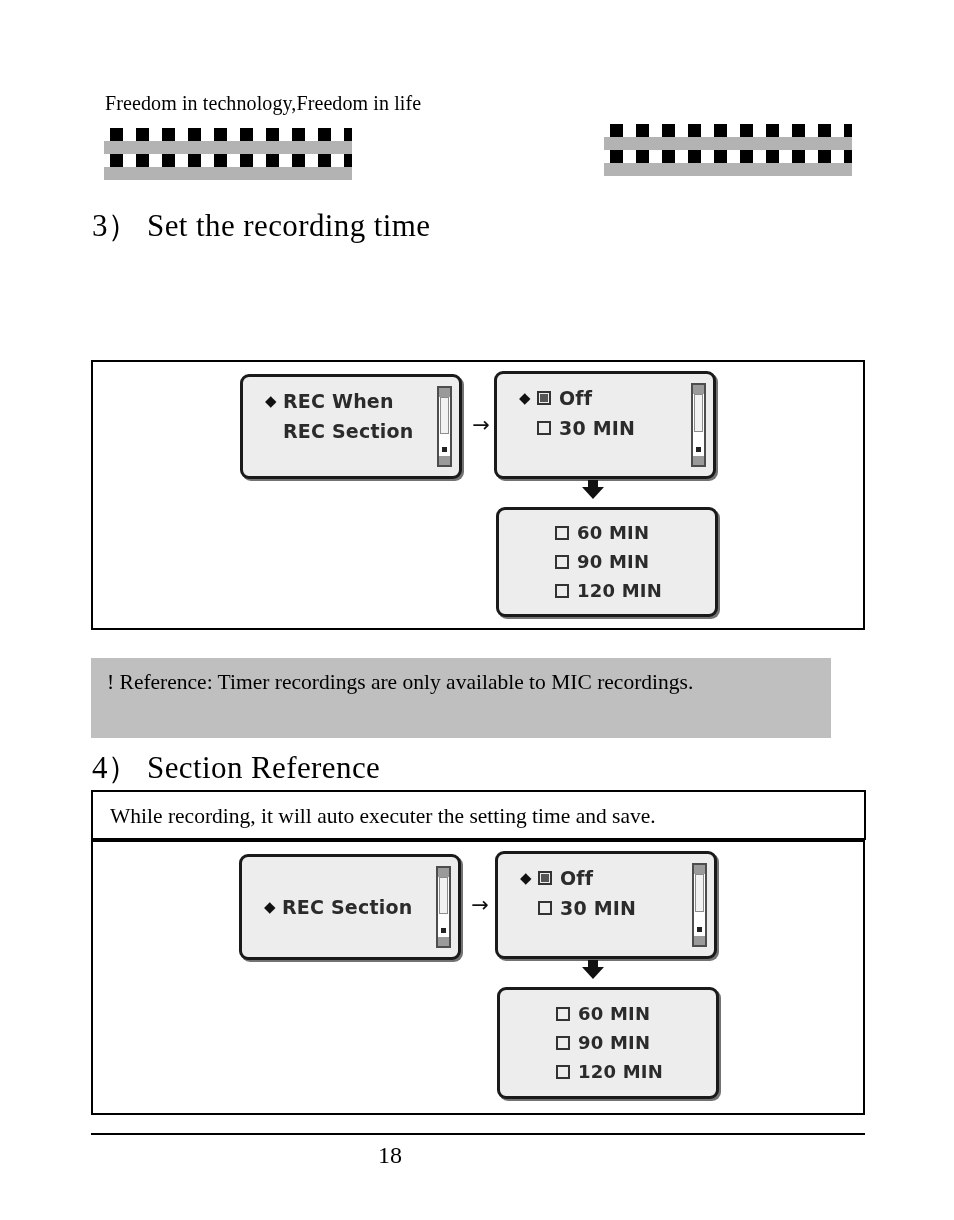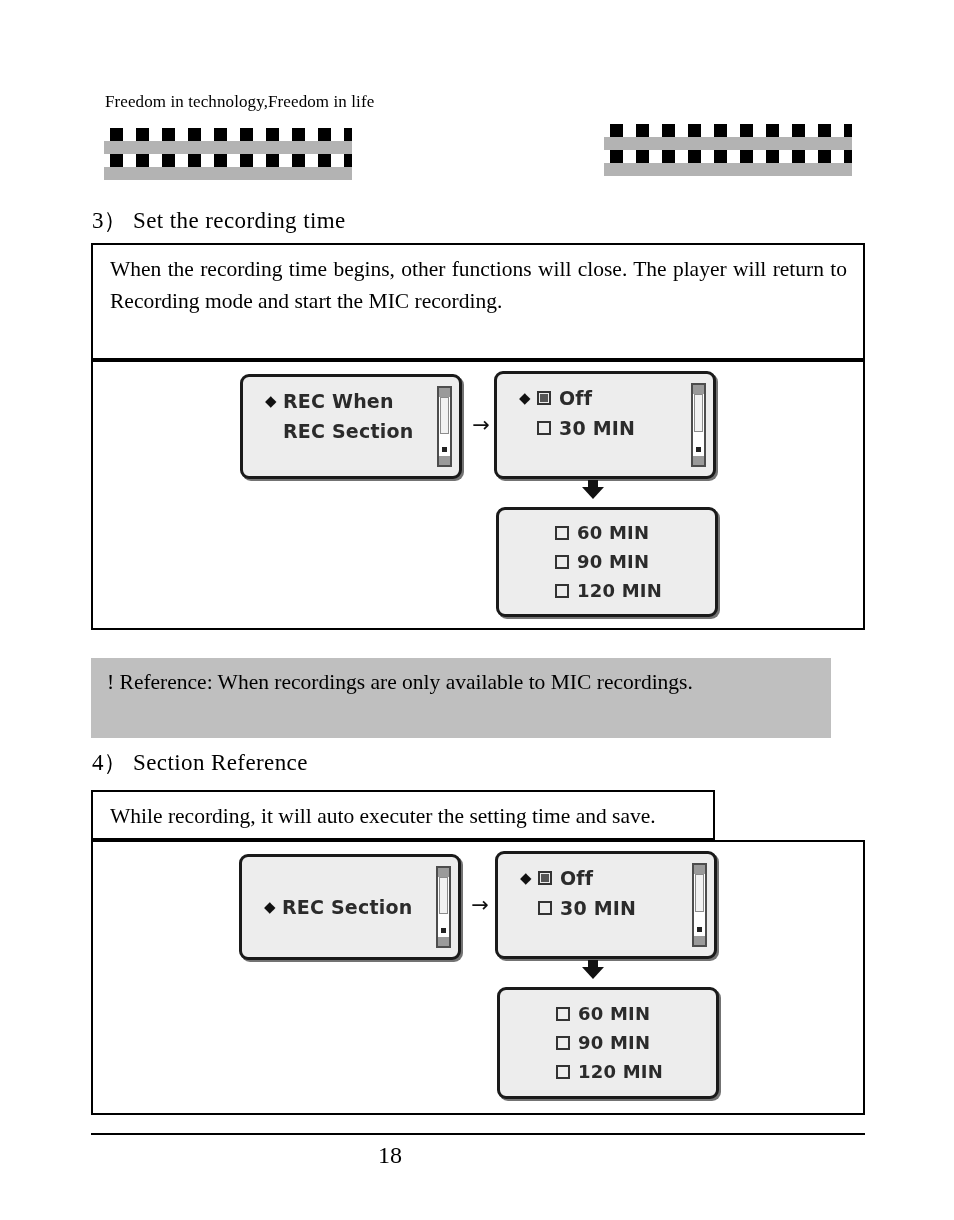--- a/index.html
+++ b/index.html
@@ -21,21 +21,21 @@
     left: 0; top: 0;
     width: 954px;
     height: 1220px;
   }
 
   
   .tagline {
     position: absolute;
     left: 105px;
     top: 92px;
-    font-size: 17px;
+    font-size: 20px;
     letter-spacing: 0.1px;
     white-space: nowrap;
   }
 
   .checker {
     position: absolute;
     height: 52px;
     overflow: hidden;
   }
   .checker-left  { left: 104px; top: 128px; width: 248px; }
@@ -50,21 +50,21 @@
     position: absolute;
     display: block;
     width: 13px;
     height: 13px;
     top: 0;
   }
 
   
   .step-heading {
     position: absolute;
-    font-size: 23px;
+    font-size: 31px;
     white-space: nowrap;
     letter-spacing: 0.4px;
   }
   .step-heading .num { letter-spacing: 0px; }
   .step-heading .words { }
   #heading-3 { left: 92px; top: 205px; }
   #heading-4 { left: 92px; top: 747px; }
 
   
   .frame {
@@ -85,21 +85,21 @@
   .para.one-line { text-align: left; }
 
   
   #box1-text  { left: 91px; top: 243px;  width: 774px; height: 117px; }
   
   #box1-diag  { left: 91px; top: 360px;  width: 774px; height: 270px; }
   
   #note-ref   { left: 91px; top: 658px;  width: 740px; height: 80px;
                 background: #bfbfbf; border: none; }
   
-  #box2-text  { left: 91px; top: 790px;  width: 624px; height: 50px; }
+  #box2-text  { left: 91px; top: 790px;  width: 775px; height: 50px; }
   
   #box2-diag  { left: 91px; top: 840px;  width: 774px; height: 275px; }
 
   .note-para {
     font-size: 21.5px;
     line-height: 32px;
     text-align: justify;
     padding: 8px 18px 6px 16px;
     box-sizing: border-box;
   }
@@ -407,23 +407,20 @@
         <i style="left: 215px; background: rgb(179, 179, 179);"></i>
         <i style="left: 241px; background: rgb(179, 179, 179);"></i>
       </div>
     </div>
 
   <div class="step-heading" id="heading-3">
     <span class="num">3</span><span class="paren">）</span>
     <span class="words">Set  the  recording  time</span>
   </div>
 
-  <div class="frame" id="box1-text">
-    <div class="para">When the recording time begins, other functions will close. The player will return to Recording mode and start the MIC recording.</div>
-  </div>
 
   <div class="frame" id="box1-diag">
 
     <div class="lcd" id="s3-menu" style="left:147px; top:12px; width:222px; height:105px;">
       <div class="lcd-inner">
         <div class="lcd-line">
           <span class="bullet">◆</span>
           <span class="lcd-label">REC When</span>
         </div>
         <div class="lcd-line">
@@ -484,21 +481,21 @@
         <div class="lcd-line small">
           <span class="chk"></span>
           <span class="lcd-label">120 MIN</span>
         </div>
       </div>
     </div>
 
   </div>
 
   <div class="frame" id="note-ref">
-    <div class="note-para">! Reference: When recordings are only available to MIC recordings.</div>
+    <div class="note-para">! Reference: Timer recordings are only available to MIC recordings.</div>
   </div>
 
   <div class="step-heading" id="heading-4">
     <span class="num">4</span><span class="paren">）</span>
     <span class="words">Section  Reference</span>
   </div>
 
   <div class="frame" id="box2-text">
     <div class="para one-line">While recording, it will auto executer the setting time and save.</div>
   </div>

